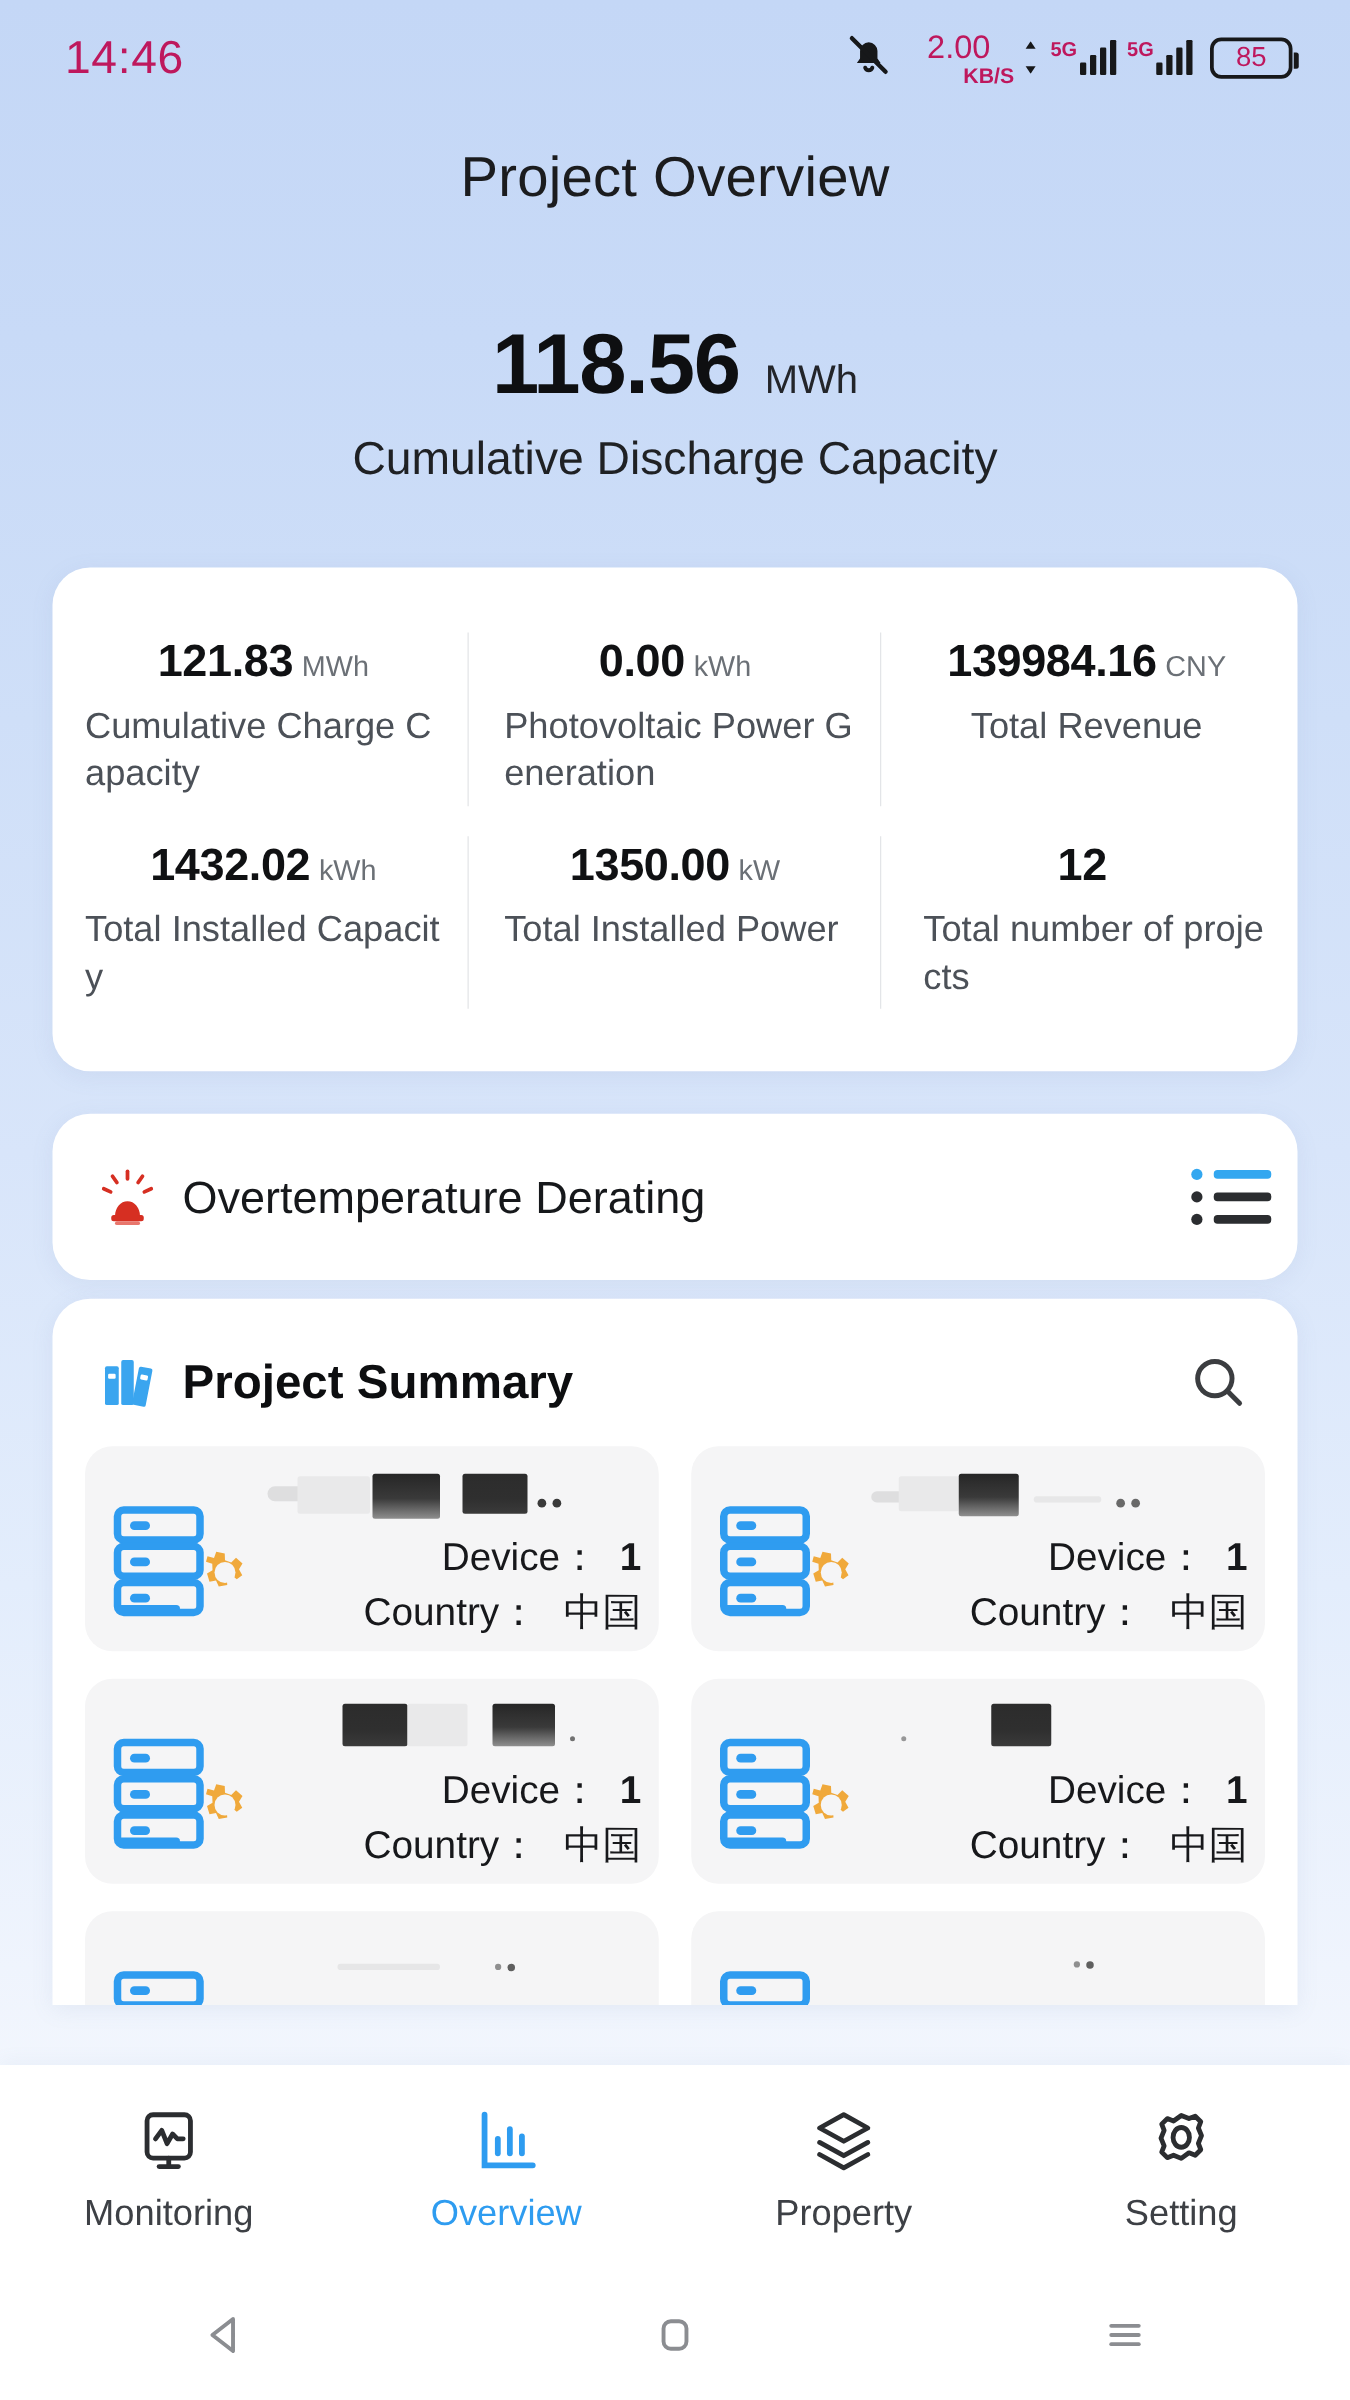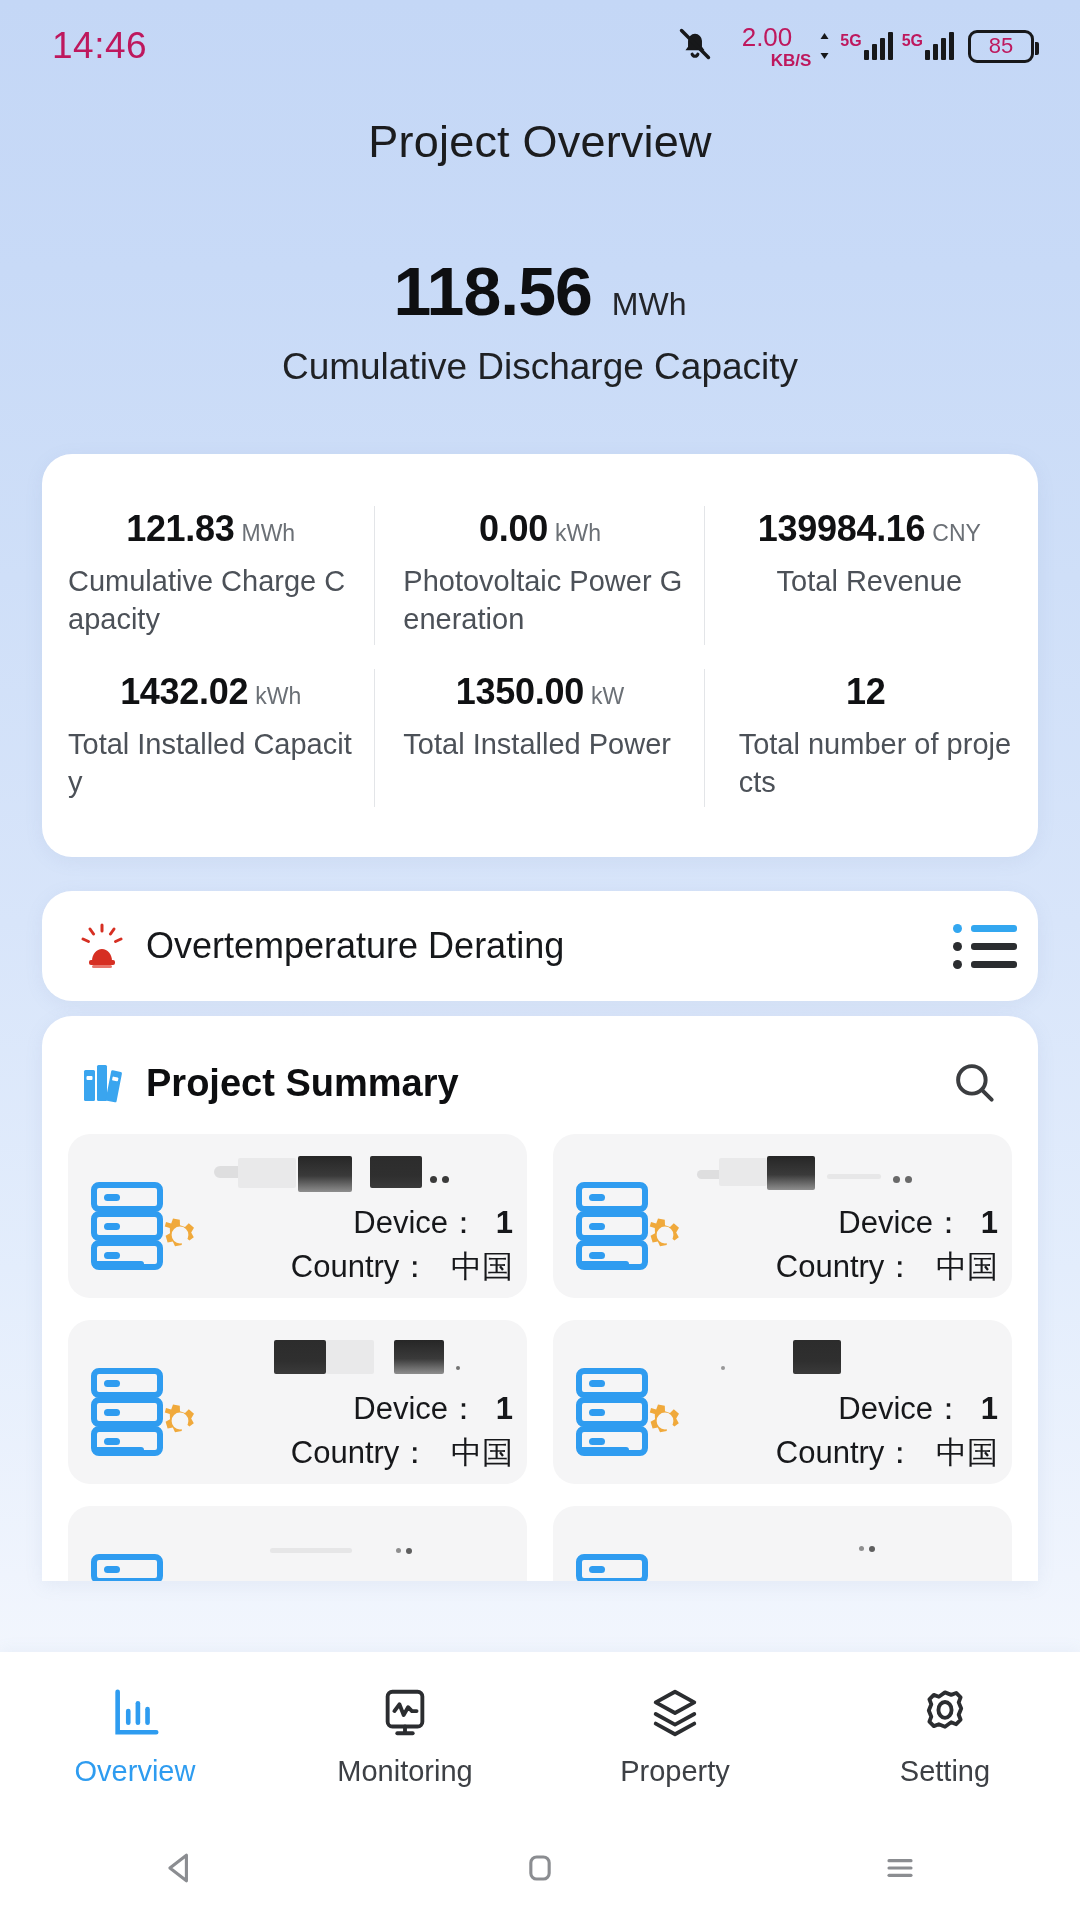--- a/index.html
+++ b/index.html
@@ -81,21 +81,21 @@
     font-size:29px; color:#4c5158; margin-top:12px; line-height:1.32;
     text-align:left; word-break:break-all;
   }
   .stat.c1 .stat-lbl { padding-left:6px; }
   .stat.c2 .stat-lbl { padding-left:12px; }
   .stat.c3 .stat-lbl { padding-left:18px; }
   .stat.center .stat-lbl { text-align:center; word-break:normal; padding-left:0; }
 
   
   .alarm-card {
-    margin-top:34px; height:110px; display:flex; align-items:center;
+    margin-top:34px; height:133px; display:flex; align-items:center;
     padding:0 21px 0 38px; justify-content:space-between;
   }
   .alarm-left { display:flex; align-items:center; gap:22px; }
   .alarm-text { font-size:36px; color:#16181b; }
   .siren { width:44px; height:46px; position:relative; flex:none; }
   .list-icon { display:flex; flex-direction:column; gap:9px; }
   .list-row { display:flex; align-items:center; gap:9px; }
   .list-row .dot { width:9px; height:9px; border-radius:50%; background:#2b2d30; }
   .list-row .bar { width:46px; height:7px; border-radius:3px; background:#2b2d30; }
   .list-row.first .dot { background:#33a7f0; }
@@ -509,47 +509,47 @@
         </div>
 
       </div>
     </div>
 
   </div>
 </div>
 
 <div class="tabbar">
 
+  <div class="tab">
+    <span class="ic">
+      <svg width="54" height="54" viewBox="0 0 28 28" fill="none" stroke="#2b2d30" stroke-width="2" stroke-linecap="round" stroke-linejoin="round">
+        <rect x="5" y="3" width="18" height="18" rx="2.5"></rect>
+        <path d="M8.5 13l2.6-3.5 2.2 5.5 2.3-4 2 2h2.4"></path>
+        <path d="M14 21v3"></path>
+          <path d="M10 24.5h8"></path>
+      </svg>
+    </span>
+    <span class="lb">Monitoring</span>
+  </div>
+
   <div class="tab active">
     <span class="ic">
       <svg width="54" height="54" viewBox="0 0 28 28" fill="none" stroke="#2e9cf0" stroke-width="2.4" stroke-linecap="round">
         <path d="M5 3v21h20"></path>
         <path d="M10.5 19v-6"></path>
           <path d="M15.5 19v-10"></path>
           <path d="M20.5 19v-7"></path>
       </svg>
     </span>
     <span class="lb">Overview</span>
   </div>
 
   <div class="tab">
     <span class="ic">
       <svg width="54" height="54" viewBox="0 0 28 28" fill="none" stroke="#2b2d30" stroke-width="2" stroke-linecap="round" stroke-linejoin="round">
-        <rect x="5" y="3" width="18" height="18" rx="2.5"></rect>
-        <path d="M8.5 13l2.6-3.5 2.2 5.5 2.3-4 2 2h2.4"></path>
-        <path d="M14 21v3"></path>
-          <path d="M10 24.5h8"></path>
-      </svg>
-    </span>
-    <span class="lb">Monitoring</span>
-  </div>
-
-  <div class="tab">
-    <span class="ic">
-      <svg width="54" height="54" viewBox="0 0 28 28" fill="none" stroke="#2b2d30" stroke-width="2" stroke-linecap="round" stroke-linejoin="round">
         <path d="M14 3l10 5.5-10 5.5L4 8.5z"></path>
         <path d="M4 14.5l10 5.5 10-5.5"></path>
         <path d="M4 19.5l10 5.5 10-5.5"></path>
       </svg>
     </span>
     <span class="lb">Property</span>
   </div>
 
   <div class="tab">
     <span class="ic">

